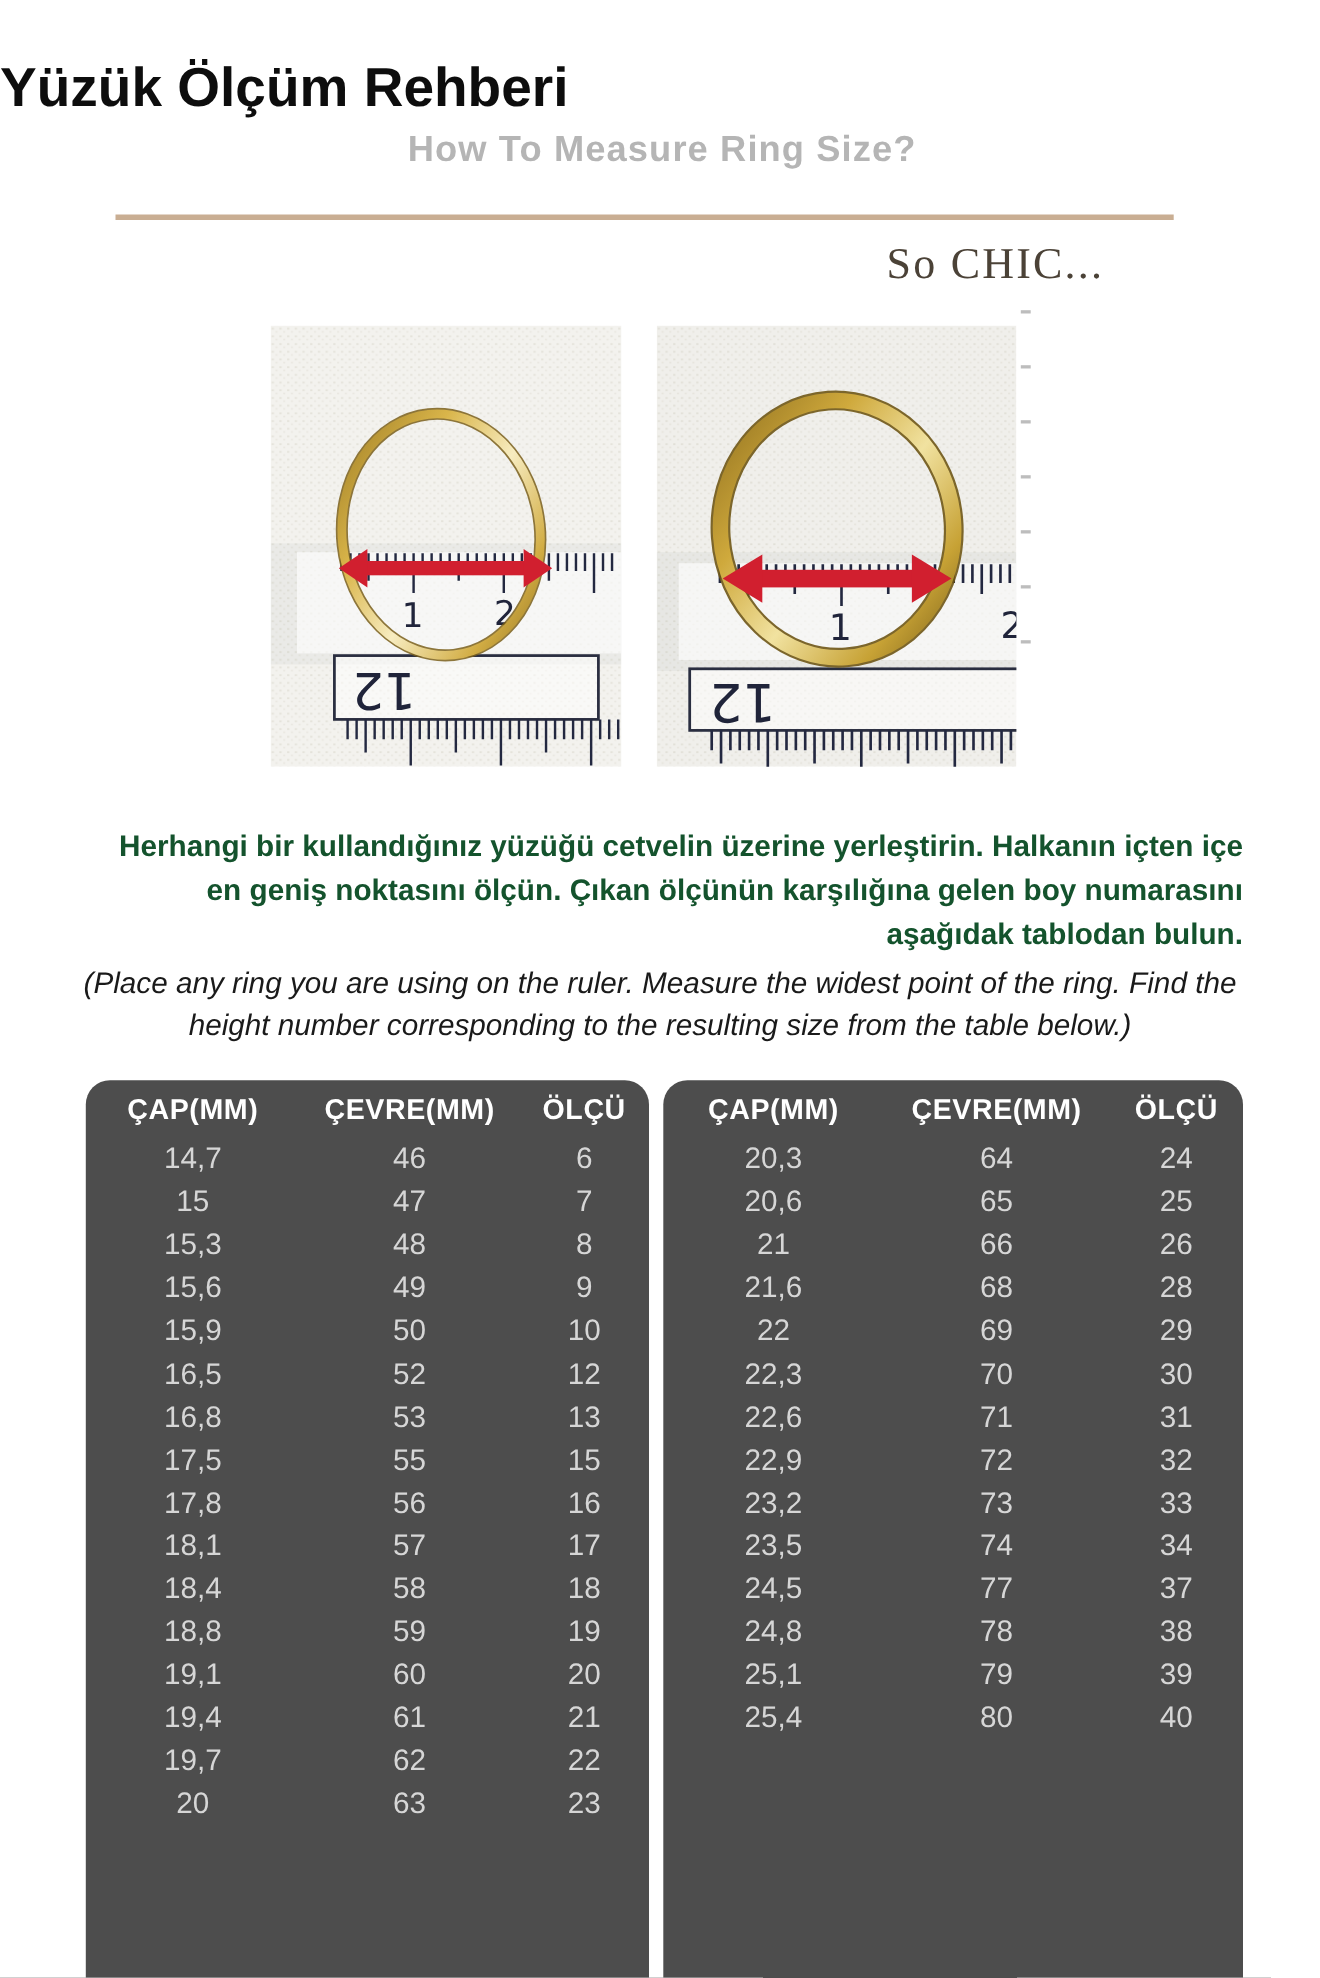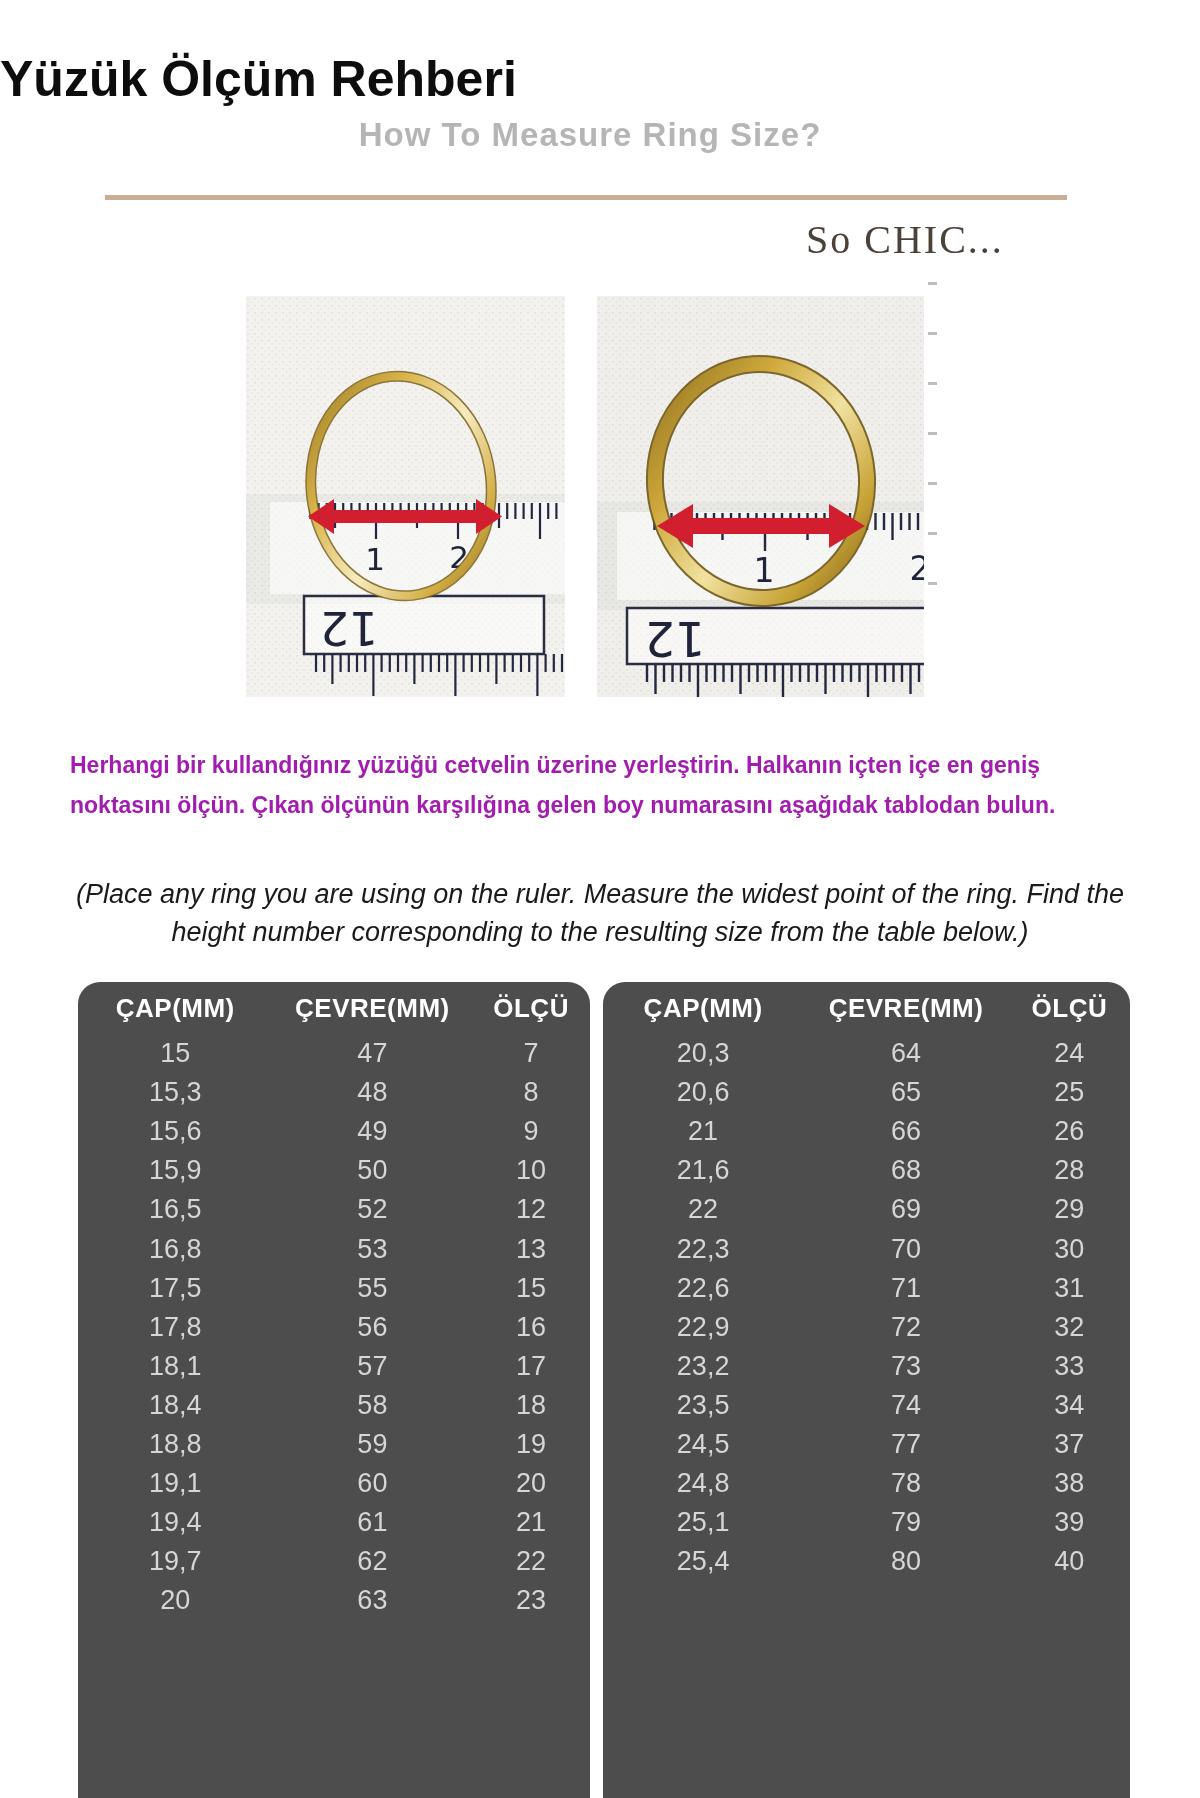--- a/index.html
+++ b/index.html
@@ -7,21 +7,21 @@
     position:relative;width:1200px;height:1798px;margin:0 auto;
     background:#ffffff;overflow:hidden;
     font-family:"Liberation Sans", sans-serif;
   }
   
   .title{
     position:absolute;top:50px;left:0;width:1180px;text-align:left;
     font-size:50px;font-weight:800;color:#0d0d0d;letter-spacing:0;
   }
   .subtitle{
-    position:absolute;top:116px;left:0;width:1180px;text-align:center;
+    position:absolute;top:116px;left:12px;width:1180px;text-align:center;
     font-size:33px;font-weight:700;color:#b5b5b5;letter-spacing:1px;
   }
   .divider{
     position:absolute;top:195px;left:105px;width:962px;height:5px;
     background:#c9ae93;
   }
   .brand{
     position:absolute;top:216px;left:806px;width:260px;
     font-family:"Liberation Serif", serif;
     font-size:40px;color:#4b4237;letter-spacing:2px;white-space:nowrap;
@@ -30,22 +30,22 @@
   .photo{position:absolute;top:296px;}
   .photo.left{left:246px;width:319px;height:401px;}
   .photo.right{left:597px;width:327px;height:401px;}
   .photo svg{display:block;width:100%;height:100%;}
   .margin-ticks{position:absolute;left:928px;top:282px;width:10px;height:320px;}
   .margin-ticks span{
     position:absolute;left:0;width:9px;height:3px;background:#bdbdbd;display:block;
   }
   
   .instr-tr{
-    position:absolute;top:722px;left:70px;width:1060px;text-align:left;
-    font-size:23px;line-height:40px;font-weight:700;color:#a21caf;
+    position:absolute;top:722px;left:70px;width:1060px;text-align:right;
+    font-size:27px;line-height:40px;font-weight:700;color:#14532d;
   }
   .instr-en{
     position:absolute;top:848px;left:70px;width:1060px;text-align:center;
     font-size:27px;line-height:38px;font-style:italic;font-weight:400;color:#1a1a1a;
   }
   
   .size-table{
     position:absolute;top:982px;height:924px;border-radius:22px;
     background:#4d4d4d;color:#d6d6d6;overflow:hidden;
   }
@@ -295,20 +295,25 @@
   <p class="instr-tr">Herhangi bir kullandığınız yüzüğü cetvelin üzerine yerleştirin. Halkanın içten içe en geniş noktasını ölçün. Çıkan ölçünün karşılığına gelen boy numarasını aşağıdak tablodan bulun.</p>
   <p class="instr-en">(Place any ring you are using on the ruler. Measure the widest point of the ring. Find the height number corresponding to the resulting size from the table below.)</p>
 
   <div class="size-table left">
     <div class="trow head">
       <div class="c">ÇAP(MM)</div>
       <div class="c">ÇEVRE(MM)</div>
       <div class="c">ÖLÇÜ</div>
     </div>
 
+      <div class="trow">
+        <div class="c">14,7</div>
+        <div class="c">46</div>
+        <div class="c">6</div>
+      </div>
 
       <div class="trow">
         <div class="c">15</div>
         <div class="c">47</div>
         <div class="c">7</div>
       </div>
 
       <div class="trow">
         <div class="c">15,3</div>
         <div class="c">48</div>

